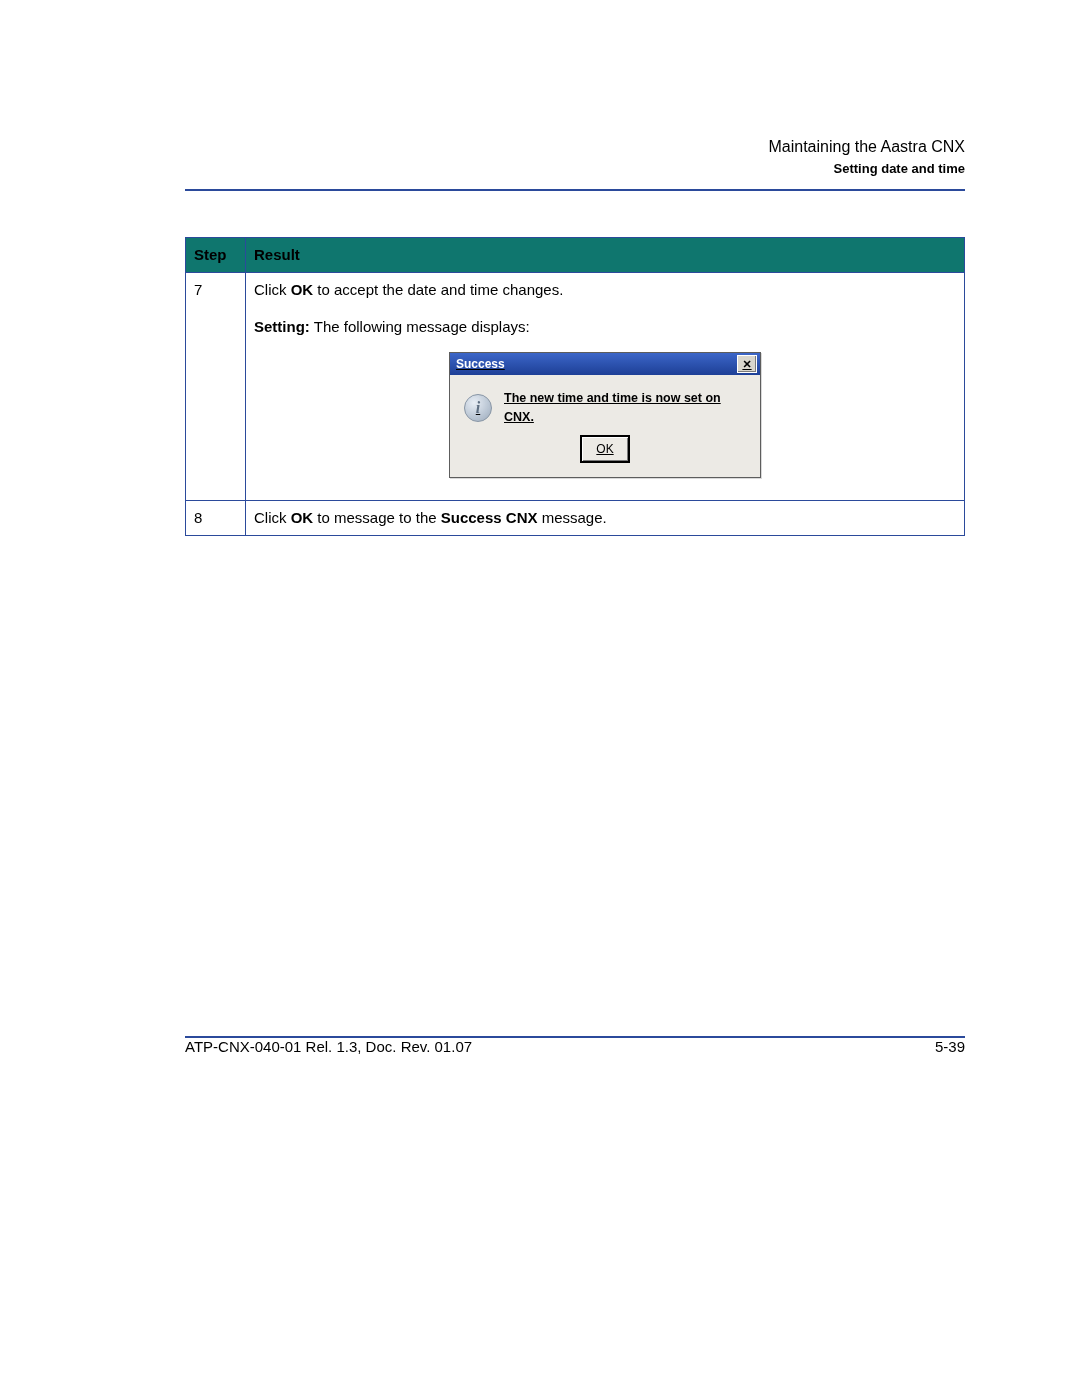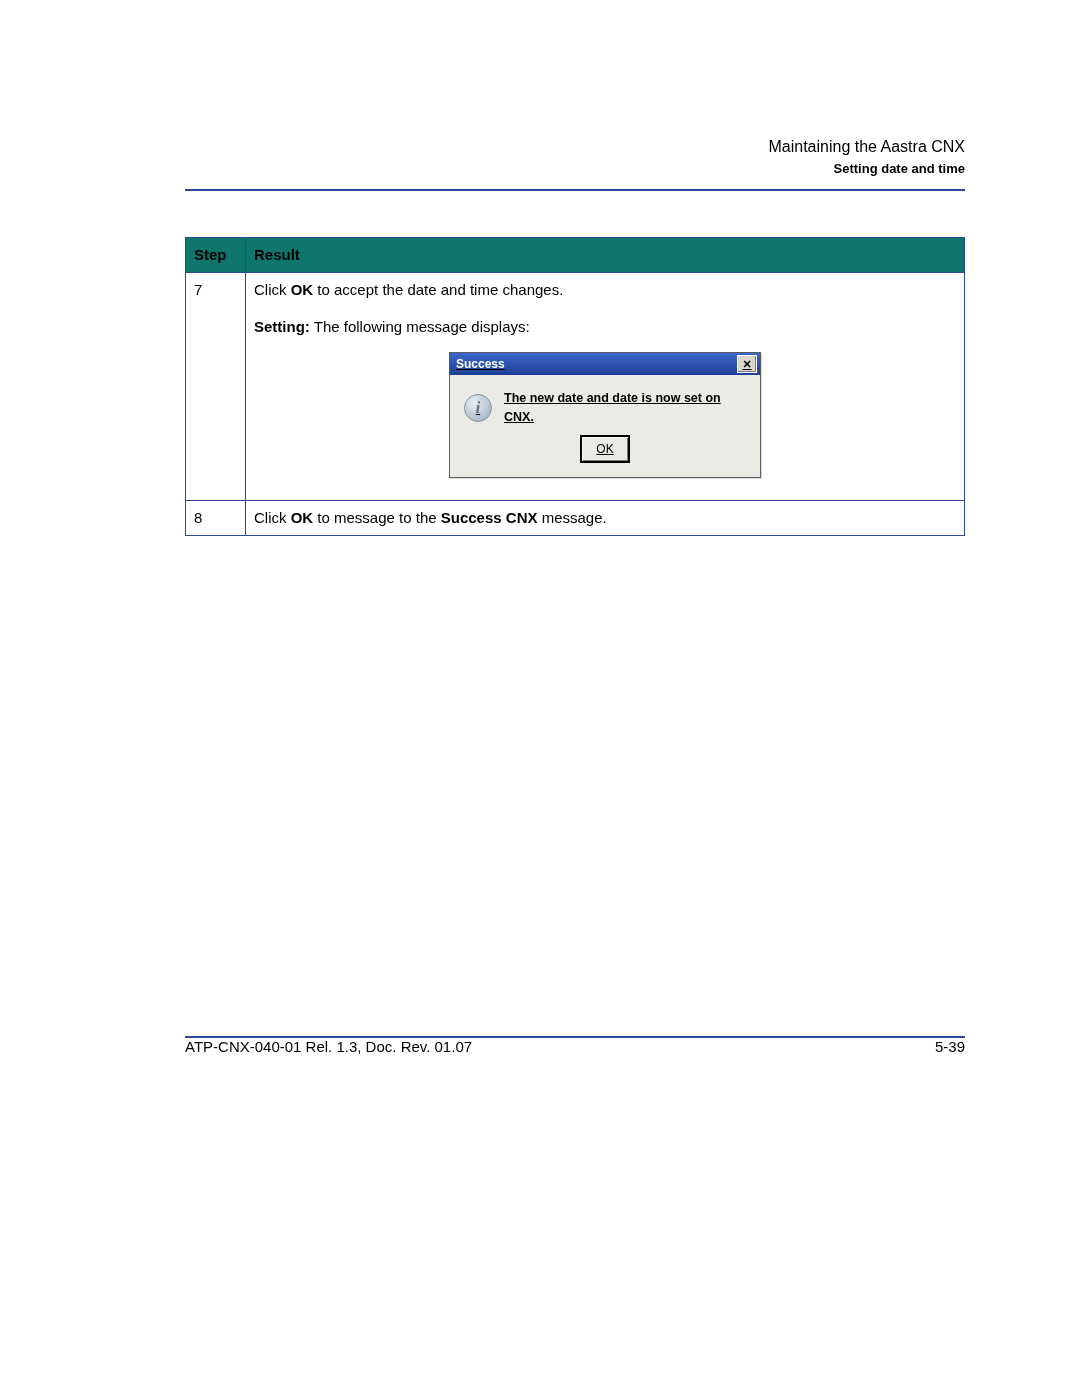--- a/index.html
+++ b/index.html
@@ -196,21 +196,21 @@
             </p>
 
             <div class="dialog-wrap">
               <div class="dialog">
                 <div class="dialog-titlebar">
                   <span class="dialog-title">Success</span>
                   <span class="dialog-close">✕</span>
                 </div>
                 <div class="dialog-body">
                   <span class="info-icon">i</span>
-                  <span class="dialog-msg">The new date and date is now set on CNX.</span>
+                  <span class="dialog-msg">The new time and time is now set on CNX.</span>
                 </div>
                 <div class="dialog-buttons">
                   <span class="dialog-btn">OK</span>
                 </div>
               </div>
             </div>
 
           </td>
         </tr>
         <tr>

